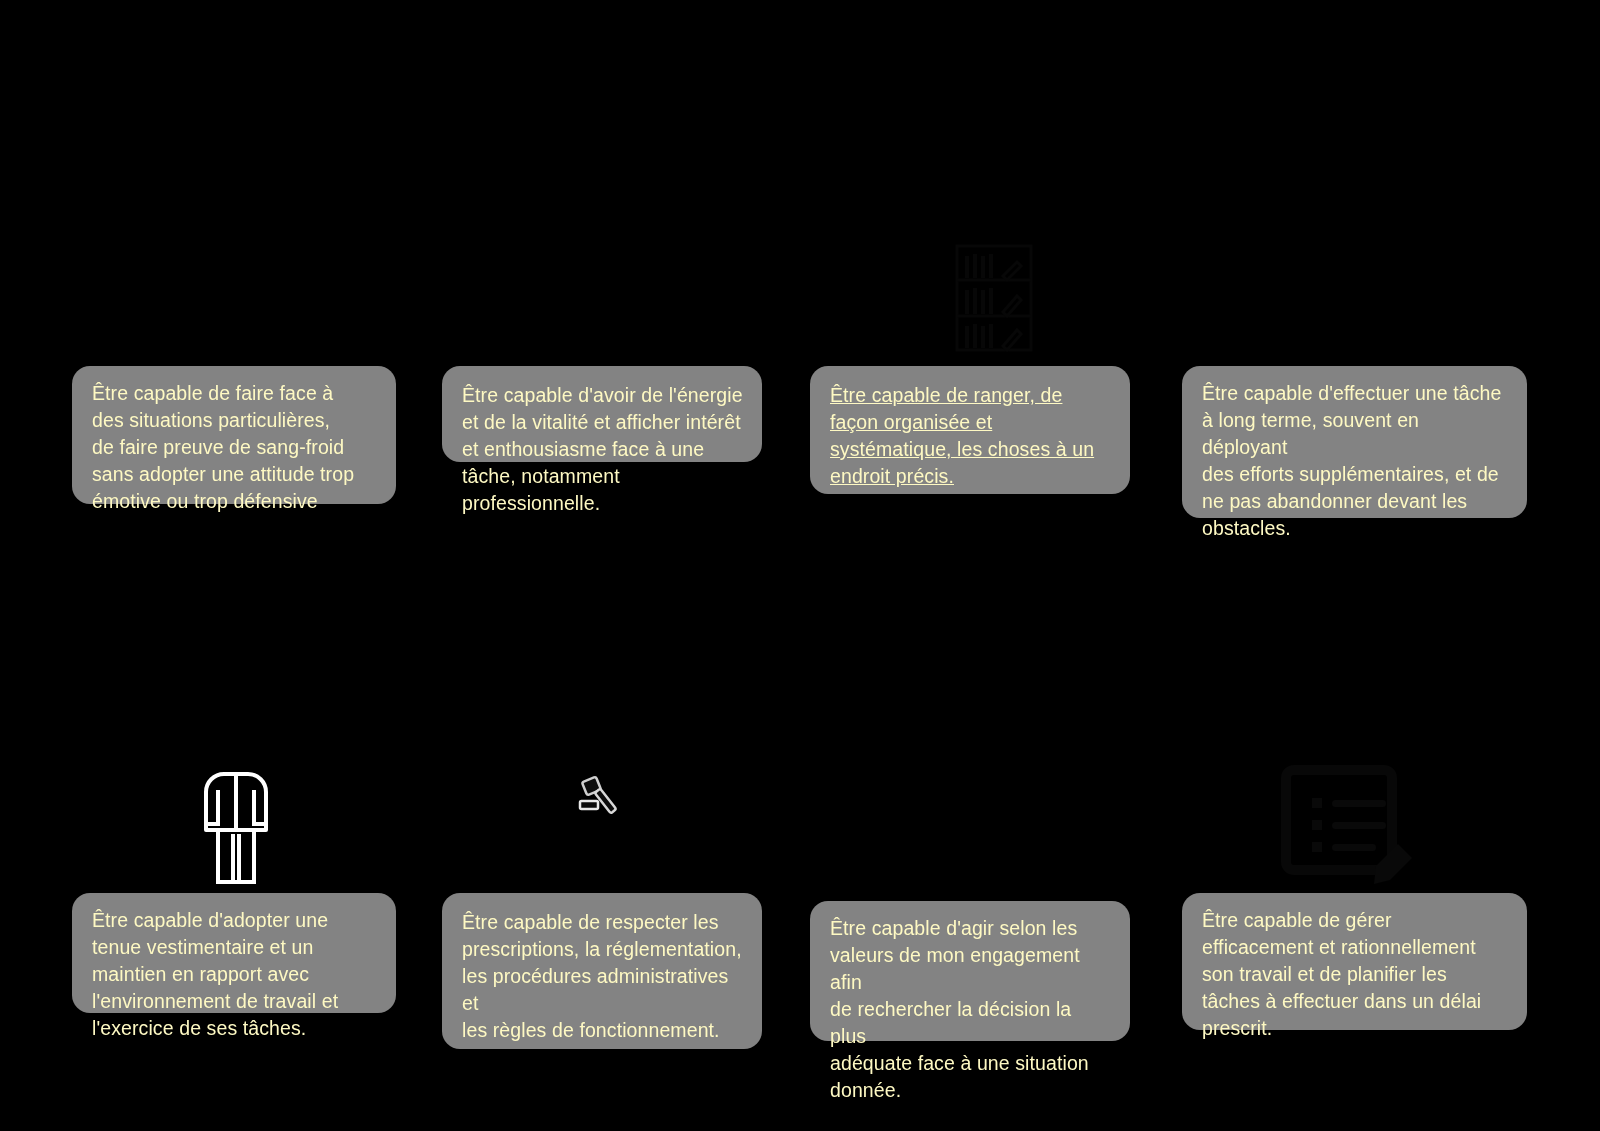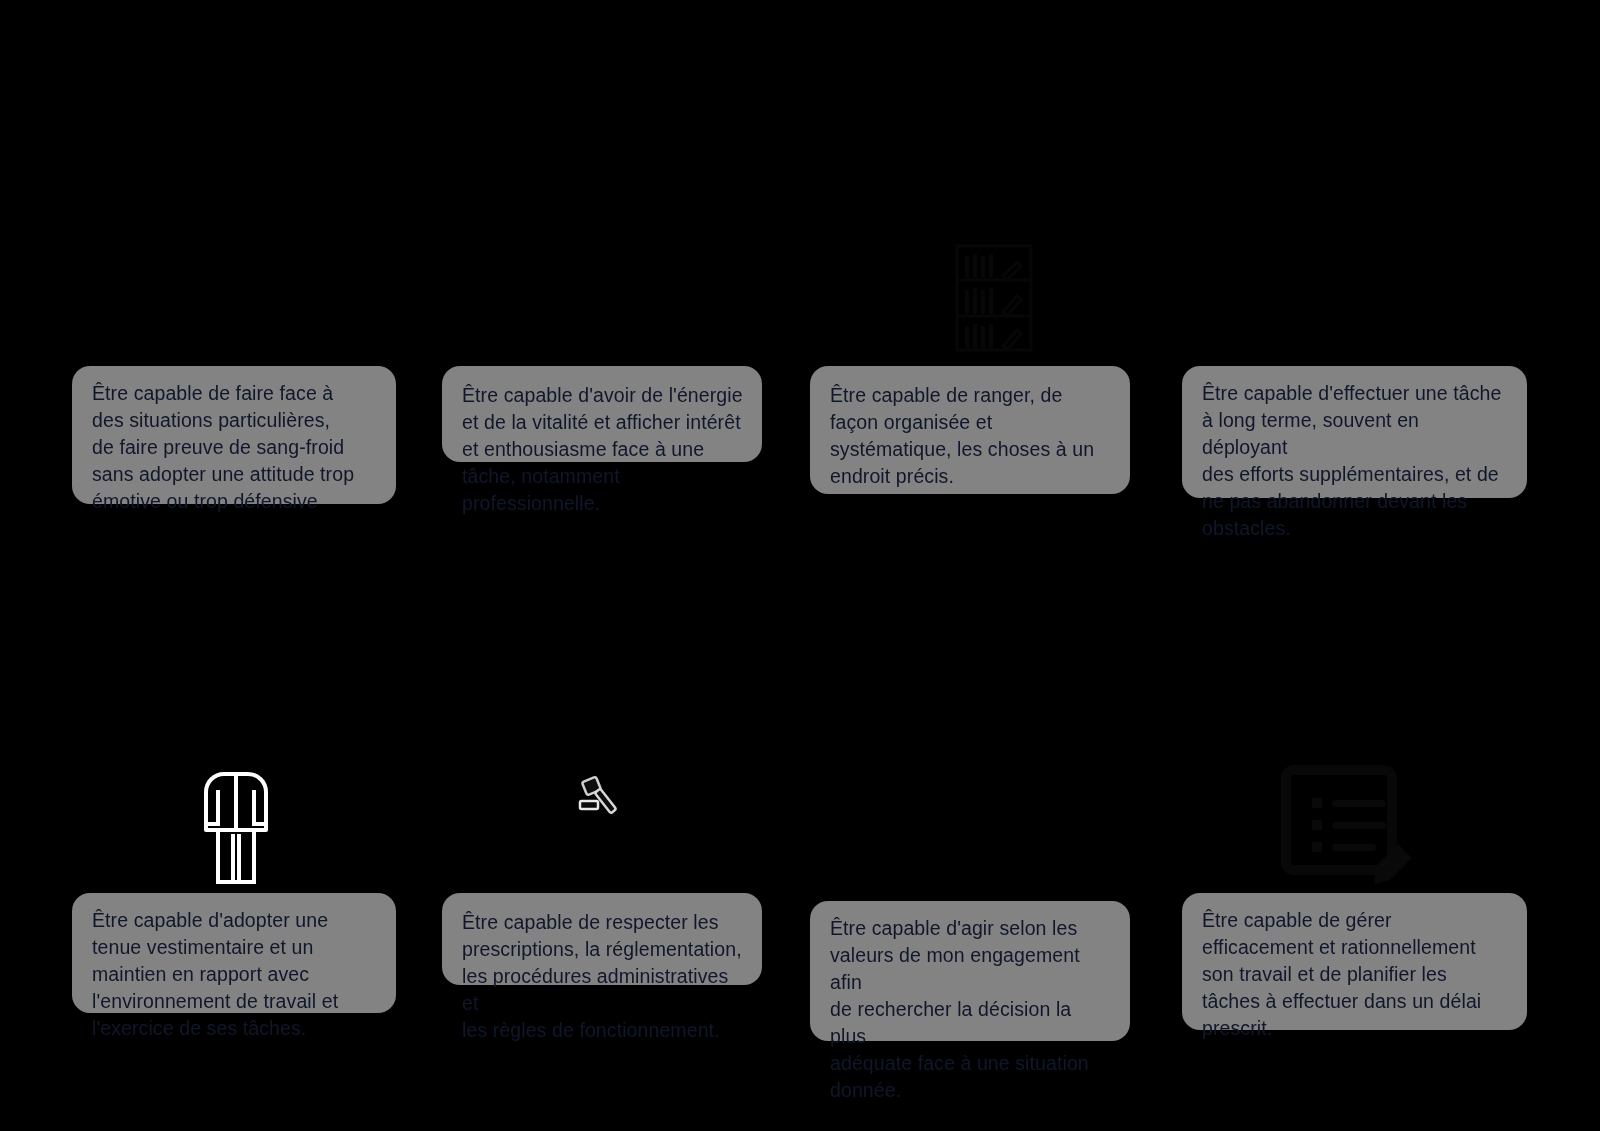--- a/index.html
+++ b/index.html
@@ -25,45 +25,45 @@
     background: #000000;
   }
 
   
   .card {
     position: absolute;
     background: #838383;
     border-radius: 18px;
     box-sizing: border-box;
     padding: 14px 18px 14px 20px;
-    color: #0f172a;
+    color: #fef9c3;
     font-size: 19.5px;
     line-height: 27px;
     letter-spacing: 0.1px;
     font-family: "Liberation Sans", sans-serif;
     white-space: pre-line;
     display: block;
   }
 
   
   .r1 { top: 366px; }
   .c1 { left: 72px;   width: 324px; }
   .c2 { left: 442px;  width: 320px; }
   .c3 { left: 810px;  width: 320px; }
   .c4 { left: 1182px; width: 345px; }
 
   .r1.c1 { height: 138px; }
   .r1.c2 { height: 96px; padding-top: 16px; }
-  .r1.c3 { height: 128px; padding-top: 16px; }
-  .r1.c4 { height: 132px; padding-top: 14px; }
+  .r1.c3 { height: 128px; padding-top: 16px; text-decoration: underline; }
+  .r1.c4 { height: 152px; padding-top: 14px; }
 
   
   .r2 { top: 893px; }
   .r2.c1 { height: 120px; padding-top: 14px; }
-  .r2.c2 { height: 92px; padding-top: 16px; }
+  .r2.c2 { height: 156px; padding-top: 16px; }
   .r2.c3 { height: 140px; padding-top: 14px; margin-top: 8px; }
   .r2.c4 { height: 137px; padding-top: 14px; }
 
   
   .icon {
     position: absolute;
     display: block;
   }
   .icon svg { display: block; }
 

